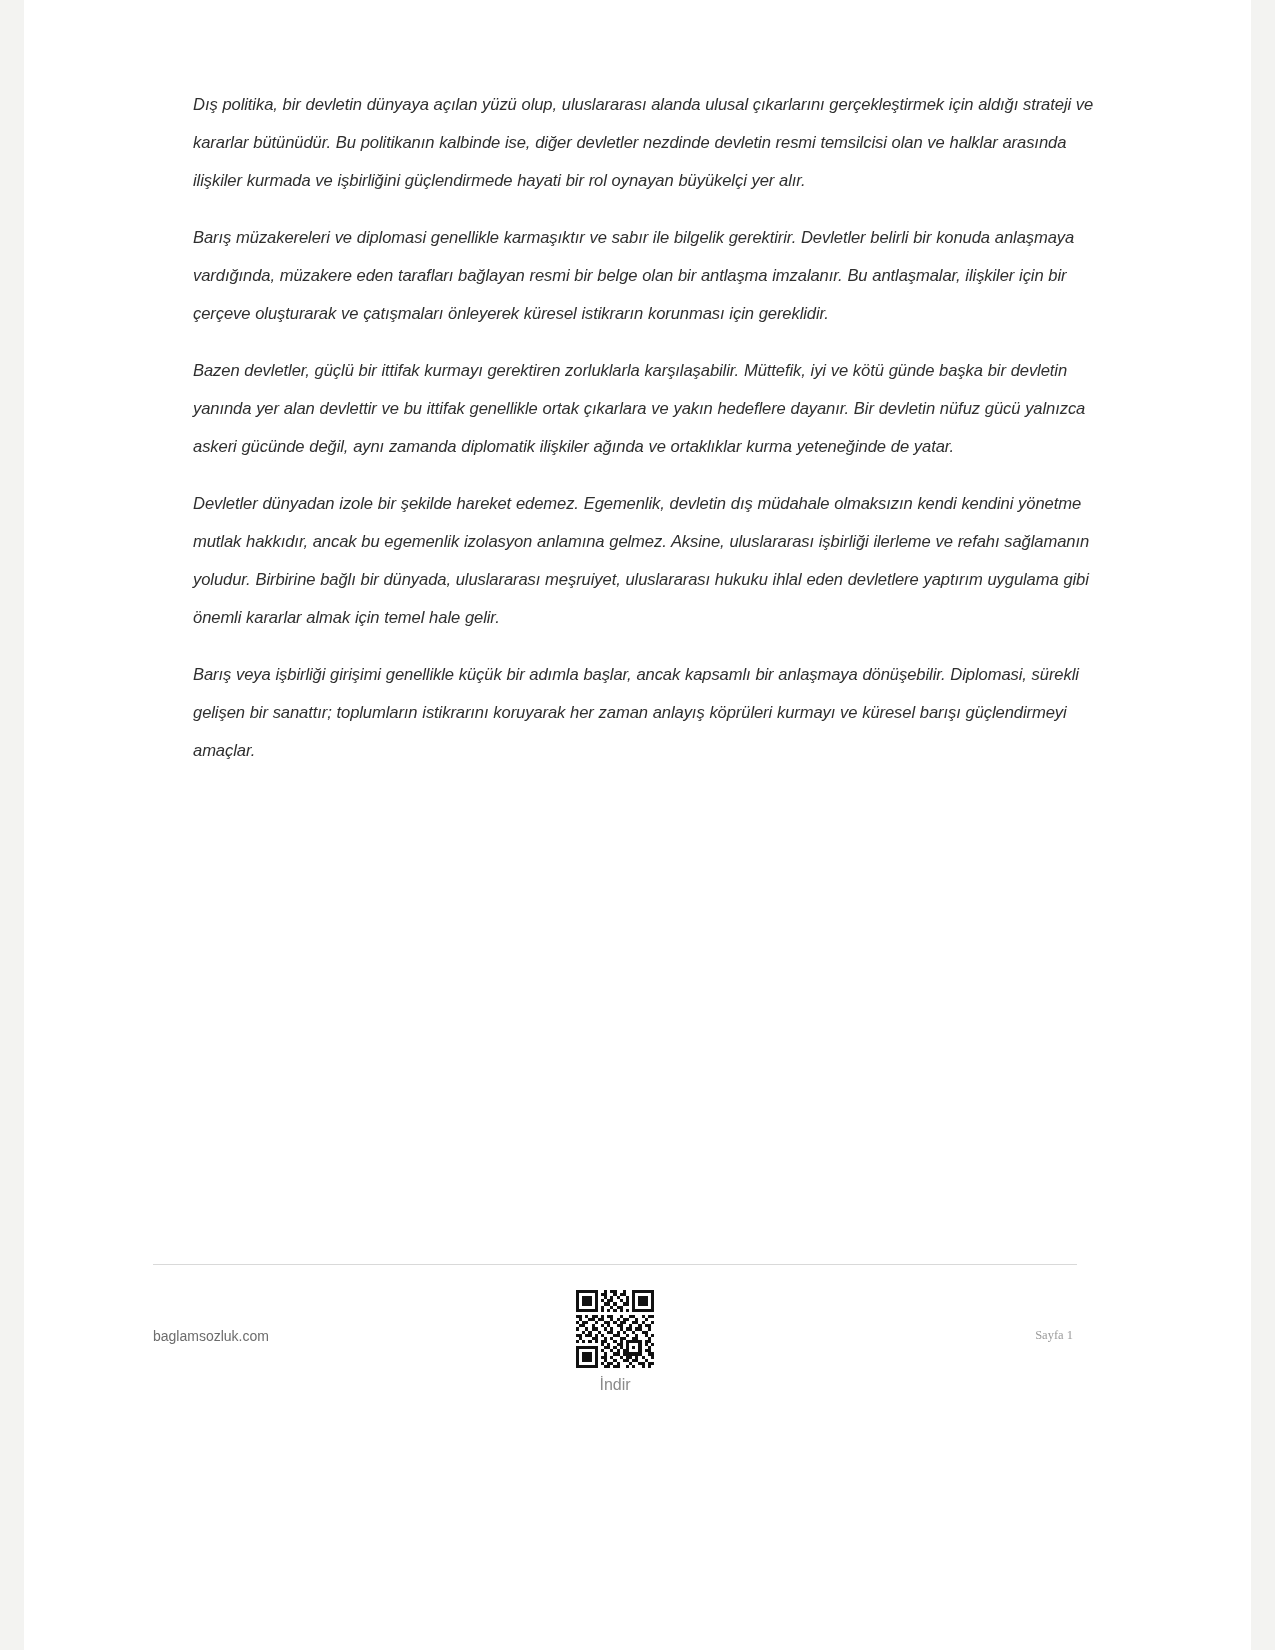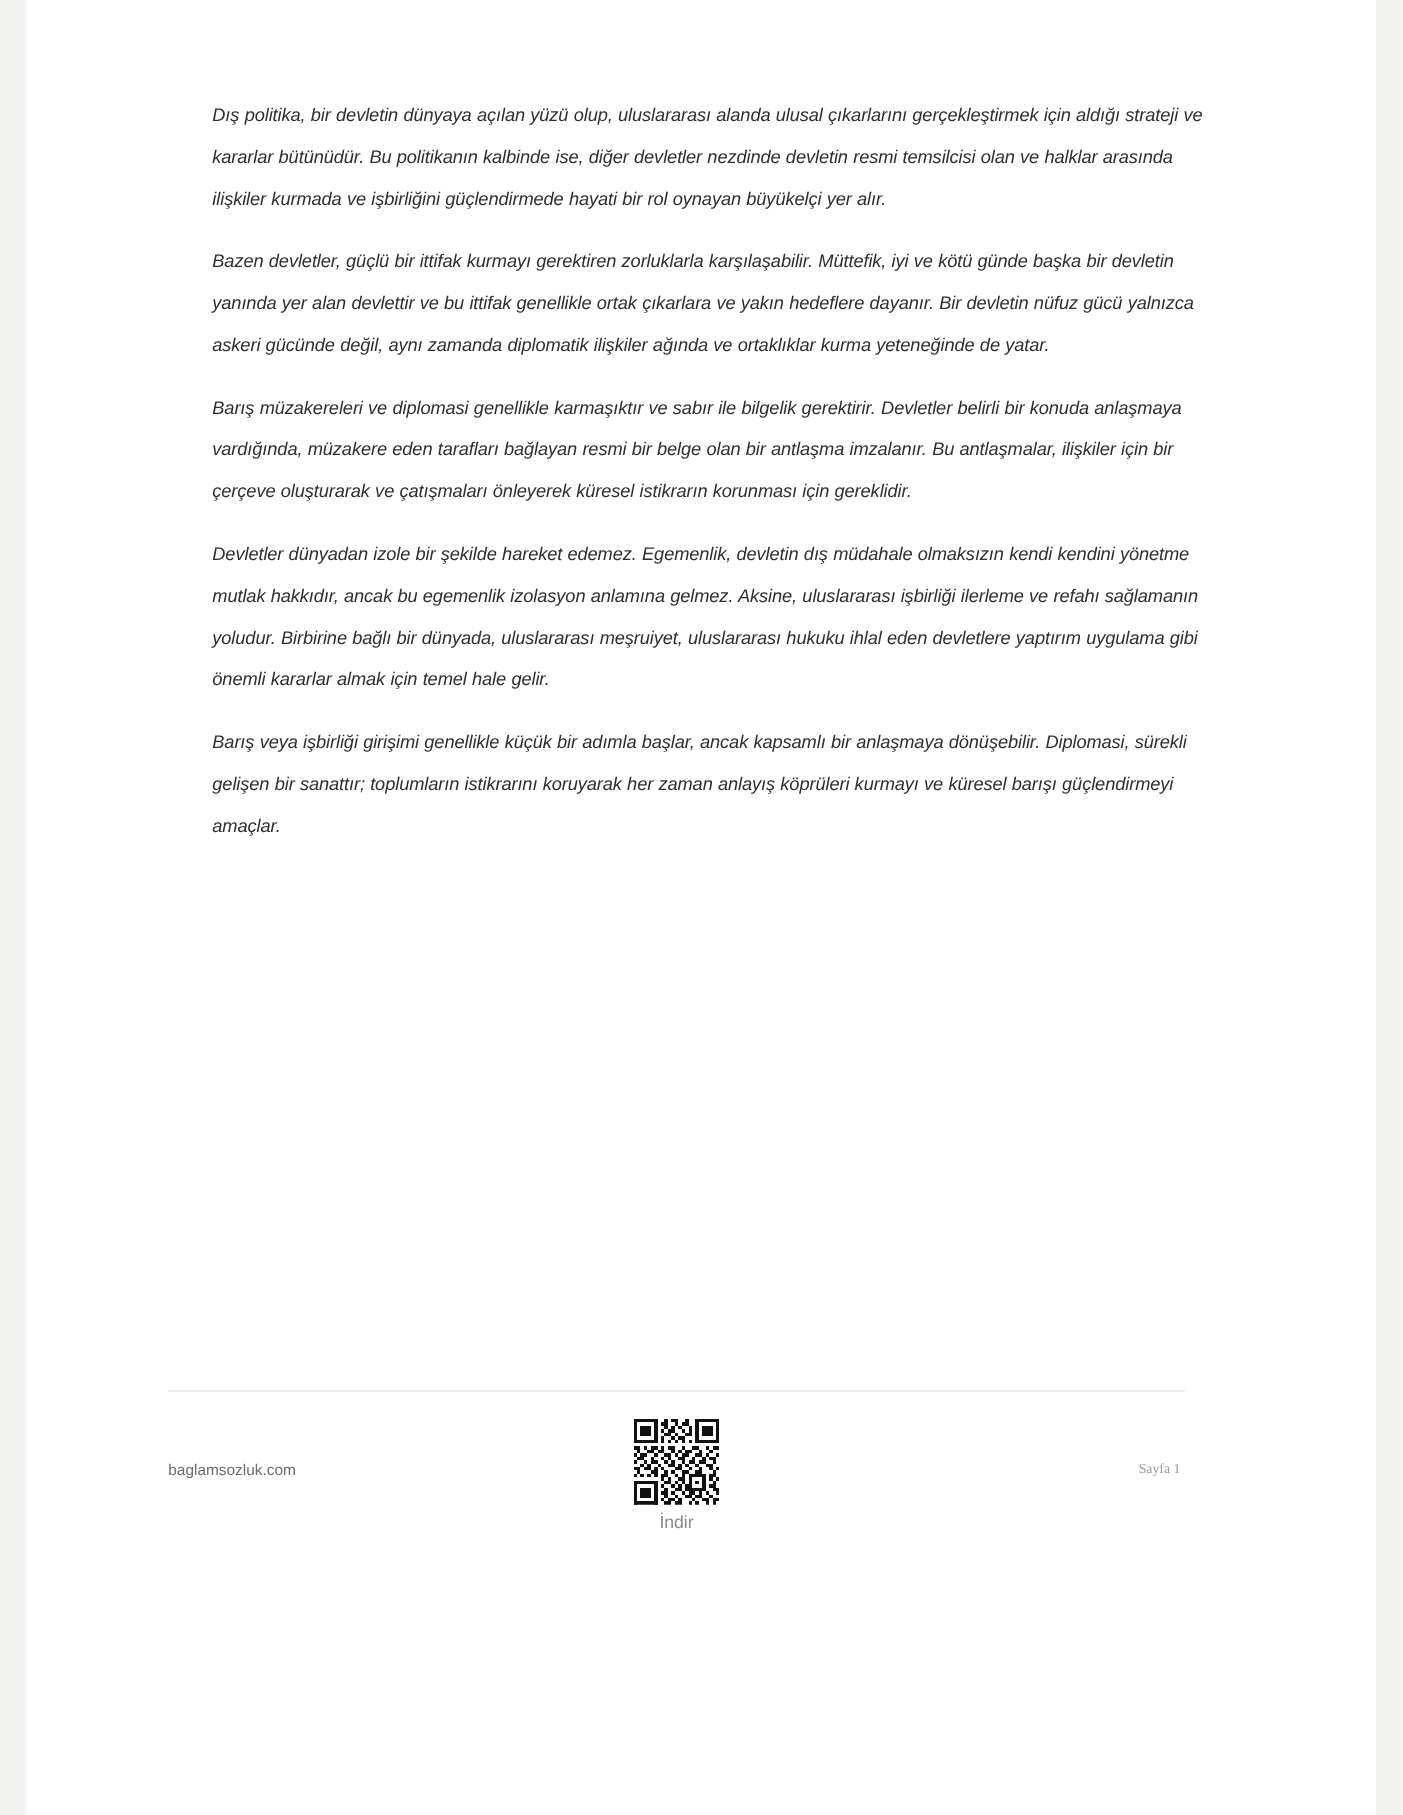--- a/index.html
+++ b/index.html
@@ -141,22 +141,22 @@
     font-family: "Liberation Sans", sans-serif;
   }
 </style>
 </head>
 <body>
 
 <div class="page">
 
   <div class="content">
     <p class="para">Dış politika, bir devletin dünyaya açılan yüzü olup, uluslararası alanda ulusal çıkarlarını gerçekleştirmek için aldığı strateji ve kararlar bütünüdür. Bu politikanın kalbinde ise, diğer devletler nezdinde devletin resmi temsilcisi olan ve halklar arasında ilişkiler kurmada ve işbirliğini güçlendirmede hayati bir rol oynayan büyükelçi yer alır.</p>
+    <p class="para">Barış müzakereleri ve diplomasi genellikle karmaşıktır ve sabır ile bilgelik gerektirir. Devletler belirli bir konuda anlaşmaya vardığında, müzakere eden tarafları bağlayan resmi bir belge olan bir antlaşma imzalanır. Bu antlaşmalar, ilişkiler için bir çerçeve oluşturarak ve çatışmaları önleyerek küresel istikrarın korunması için gereklidir.</p>
     <p class="para">Bazen devletler, güçlü bir ittifak kurmayı gerektiren zorluklarla karşılaşabilir. Müttefik, iyi ve kötü günde başka bir devletin yanında yer alan devlettir ve bu ittifak genellikle ortak çıkarlara ve yakın hedeflere dayanır. Bir devletin nüfuz gücü yalnızca askeri gücünde değil, aynı zamanda diplomatik ilişkiler ağında ve ortaklıklar kurma yeteneğinde de yatar.</p>
-    <p class="para">Barış müzakereleri ve diplomasi genellikle karmaşıktır ve sabır ile bilgelik gerektirir. Devletler belirli bir konuda anlaşmaya vardığında, müzakere eden tarafları bağlayan resmi bir belge olan bir antlaşma imzalanır. Bu antlaşmalar, ilişkiler için bir çerçeve oluşturarak ve çatışmaları önleyerek küresel istikrarın korunması için gereklidir.</p>
     <p class="para">Devletler dünyadan izole bir şekilde hareket edemez. Egemenlik, devletin dış müdahale olmaksızın kendi kendini yönetme mutlak hakkıdır, ancak bu egemenlik izolasyon anlamına gelmez. Aksine, uluslararası işbirliği ilerleme ve refahı sağlamanın yoludur. Birbirine bağlı bir dünyada, uluslararası meşruiyet, uluslararası hukuku ihlal eden devletlere yaptırım uygulama gibi önemli kararlar almak için temel hale gelir.</p>
     <p class="para">Barış veya işbirliği girişimi genellikle küçük bir adımla başlar, ancak kapsamlı bir anlaşmaya dönüşebilir. Diplomasi, sürekli gelişen bir sanattır; toplumların istikrarını koruyarak her zaman anlayış köprüleri kurmayı ve küresel barışı güçlendirmeyi amaçlar.</p>
   </div>
 
 
 
   <div class="footer-rule"></div>
   <div class="footer">
     <div class="footer-left">baglamsozluk.com</div>
     <div class="footer-center">

